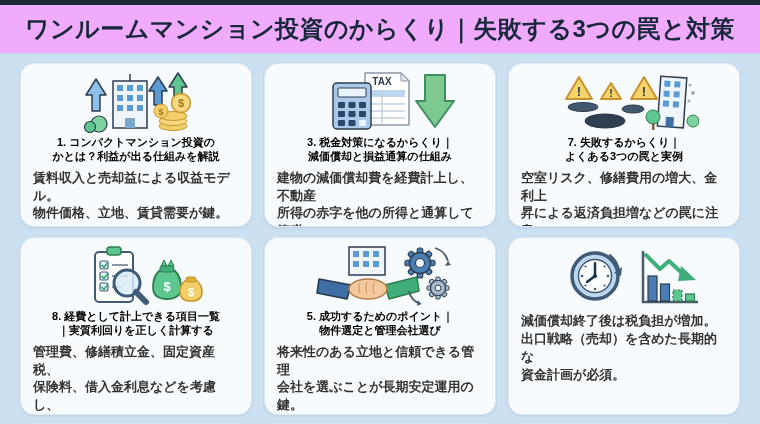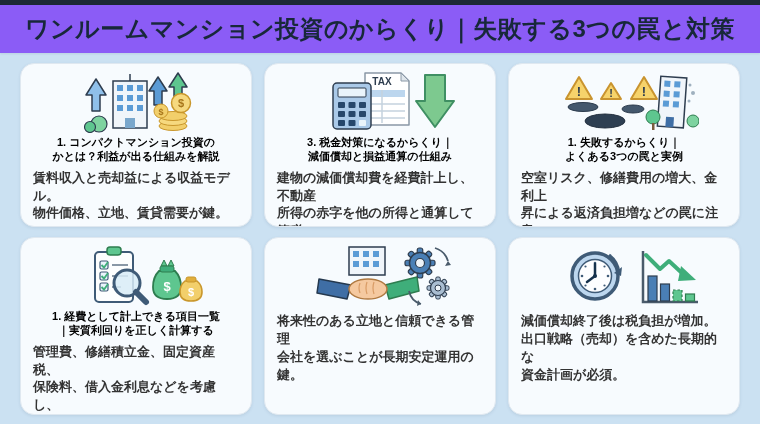--- a/index.html
+++ b/index.html
@@ -4,21 +4,21 @@
 <style>
   html,body{margin:0;padding:0;}
   body{
     width:760px;height:424px;overflow:hidden;
     background:#cbe1f2;
     font-family:"Liberation Sans","DejaVu Sans",sans-serif;
     -webkit-font-smoothing:antialiased;
   }
   .top-edge{height:5px;background:#1d2935;}
   .header{
-    height:48px;background:#8b5cf6;
+    height:48px;background:#f0abfc;
     display:flex;align-items:center;justify-content:center;
     font-size:24px;font-weight:800;color:#18283a;letter-spacing:.5px;
     box-shadow:0 1px 2px rgba(30,60,90,.10);
   }
   .grid{
     display:grid;
     grid-template-columns:repeat(3,1fr);
     grid-template-rows:164px 178px;
     gap:10px 12px;
     padding:10px 20px 0 20px;
@@ -150,21 +150,21 @@
         <rect x="103" y="54" width="2.5" height="7" fill="#7a5c3e"></rect>
         <circle cx="144" cy="52" r="6" fill="#7ed3a0" stroke="#2e7d4f"></circle>
         <path d="M30 8 L43 30 H17 Z" fill="#f6d36b" stroke="#c9942f" stroke-width="2" stroke-linejoin="round"></path>
         <text x="30" y="27" font-size="13" font-weight="bold" fill="#2e3d4f" text-anchor="middle">!</text>
         <path d="M62 14 L72 30 H52 Z" fill="#f6d36b" stroke="#c9942f" stroke-width="2" stroke-linejoin="round"></path>
         <text x="62" y="28" font-size="11" font-weight="bold" fill="#2e3d4f" text-anchor="middle">!</text>
         <path d="M95 8 L108 30 H82 Z" fill="#f6d36b" stroke="#c9942f" stroke-width="2" stroke-linejoin="round"></path>
         <text x="95" y="27" font-size="13" font-weight="bold" fill="#2e3d4f" text-anchor="middle">!</text>
       </svg>
     </div>
-    <div class="card-title">1. 失敗するからくり｜
+    <div class="card-title">7. 失敗するからくり｜
 よくある3つの罠と実例</div>
     <div class="card-body">空室リスク、修繕費用の増大、金利上
 昇による返済負担増などの罠に注意。</div>
   </div>
 
   <div class="card">
     <div class="icon-wrap">
       <svg width="150" height="64" viewBox="0 0 150 64">
         <rect x="34" y="9" width="38" height="50" rx="4" fill="#fdfefe" stroke="#3f5b77" stroke-width="2"></rect>
         <rect x="46" y="4" width="14" height="8" rx="3" fill="#5ec68f" stroke="#2e7d4f" stroke-width="1.5"></rect>
@@ -184,21 +184,21 @@
         <path d="M100 23 l3 -6 l3 6 Z" fill="#5ec68f" stroke="#2e7d4f"></path>
         <path d="M107 23 l3 -6 l3 6 Z" fill="#5ec68f" stroke="#2e7d4f"></path>
         <path d="M98 28 Q92 34 92 44 Q92 56 106 56 Q120 56 120 44 Q120 34 114 28 Z" fill="#5ec68f" stroke="#2e7d4f" stroke-width="1.8"></path>
         <rect x="99" y="23" width="14" height="6" rx="2" fill="#3fae7a" stroke="#2e7d4f"></rect>
         <text x="106" y="48" font-size="13" font-weight="bold" fill="#ffffff" text-anchor="middle">$</text>
         <path d="M124 38 Q119 42 119 49 Q119 58 130 58 Q141 58 141 49 Q141 42 136 38 Z" fill="#f2cf6b" stroke="#c9972c" stroke-width="1.6"></path>
         <rect x="125" y="34" width="10" height="5" rx="2" fill="#e0ae3c" stroke="#c9972c"></rect>
         <text x="130" y="53" font-size="11" font-weight="bold" fill="#ffffff" text-anchor="middle">$</text>
       </svg>
     </div>
-    <div class="card-title">1. 経費として計上できる項目一覧
+    <div class="card-title">8. 経費として計上できる項目一覧
 ｜実質利回りを正しく計算する</div>
     <div class="card-body">管理費、修繕積立金、固定資産税、
 保険料、借入金利息などを考慮し、
 正確な実質利回りを把握。</div>
   </div>
 
   <div class="card">
     <div class="icon-wrap">
       <svg width="150" height="64" viewBox="0 0 150 64">
         <rect x="44" y="4" width="36" height="28" fill="#f0f5fa" stroke="#2e3d4f" stroke-width="1.5"></rect>
@@ -233,20 +233,22 @@
           </g>
           <circle r="7.5" fill="#a9bdd1" stroke="#2e3d4f" stroke-width="1.2"></circle>
           <circle r="3" fill="#eef3f8" stroke="#2e3d4f"></circle>
         </g>
         <path d="M130 5 q10 3 13 13" stroke="#4a5b6b" stroke-width="1.8" fill="none"></path>
         <path d="M143 18 l3 4 l-6 1 Z" fill="#4a5b6b"></path>
         <path d="M104 48 q2 10 12 13" stroke="#4a5b6b" stroke-width="1.8" fill="none"></path>
         <path d="M116 61 l-4 2 l1 -6 Z" fill="#4a5b6b"></path>
       </svg>
     </div>
+    <div class="card-title">5. 成功するためのポイント｜
+物件選定と管理会社選び</div>
     <div class="card-body">将来性のある立地と信頼できる管理
 会社を選ぶことが長期安定運用の鍵。</div>
   </div>
 
   <div class="card">
     <div class="icon-wrap">
       <svg width="150" height="64" viewBox="0 0 150 64">
         <circle cx="46" cy="33" r="23" fill="#bcd6ee" stroke="#3f5b77" stroke-width="3.5"></circle>
         <circle cx="46" cy="33" r="16.5" fill="#fdfeff" stroke="#3f5b77" stroke-width="1.5"></circle>
         <g fill="#3f5b77">

